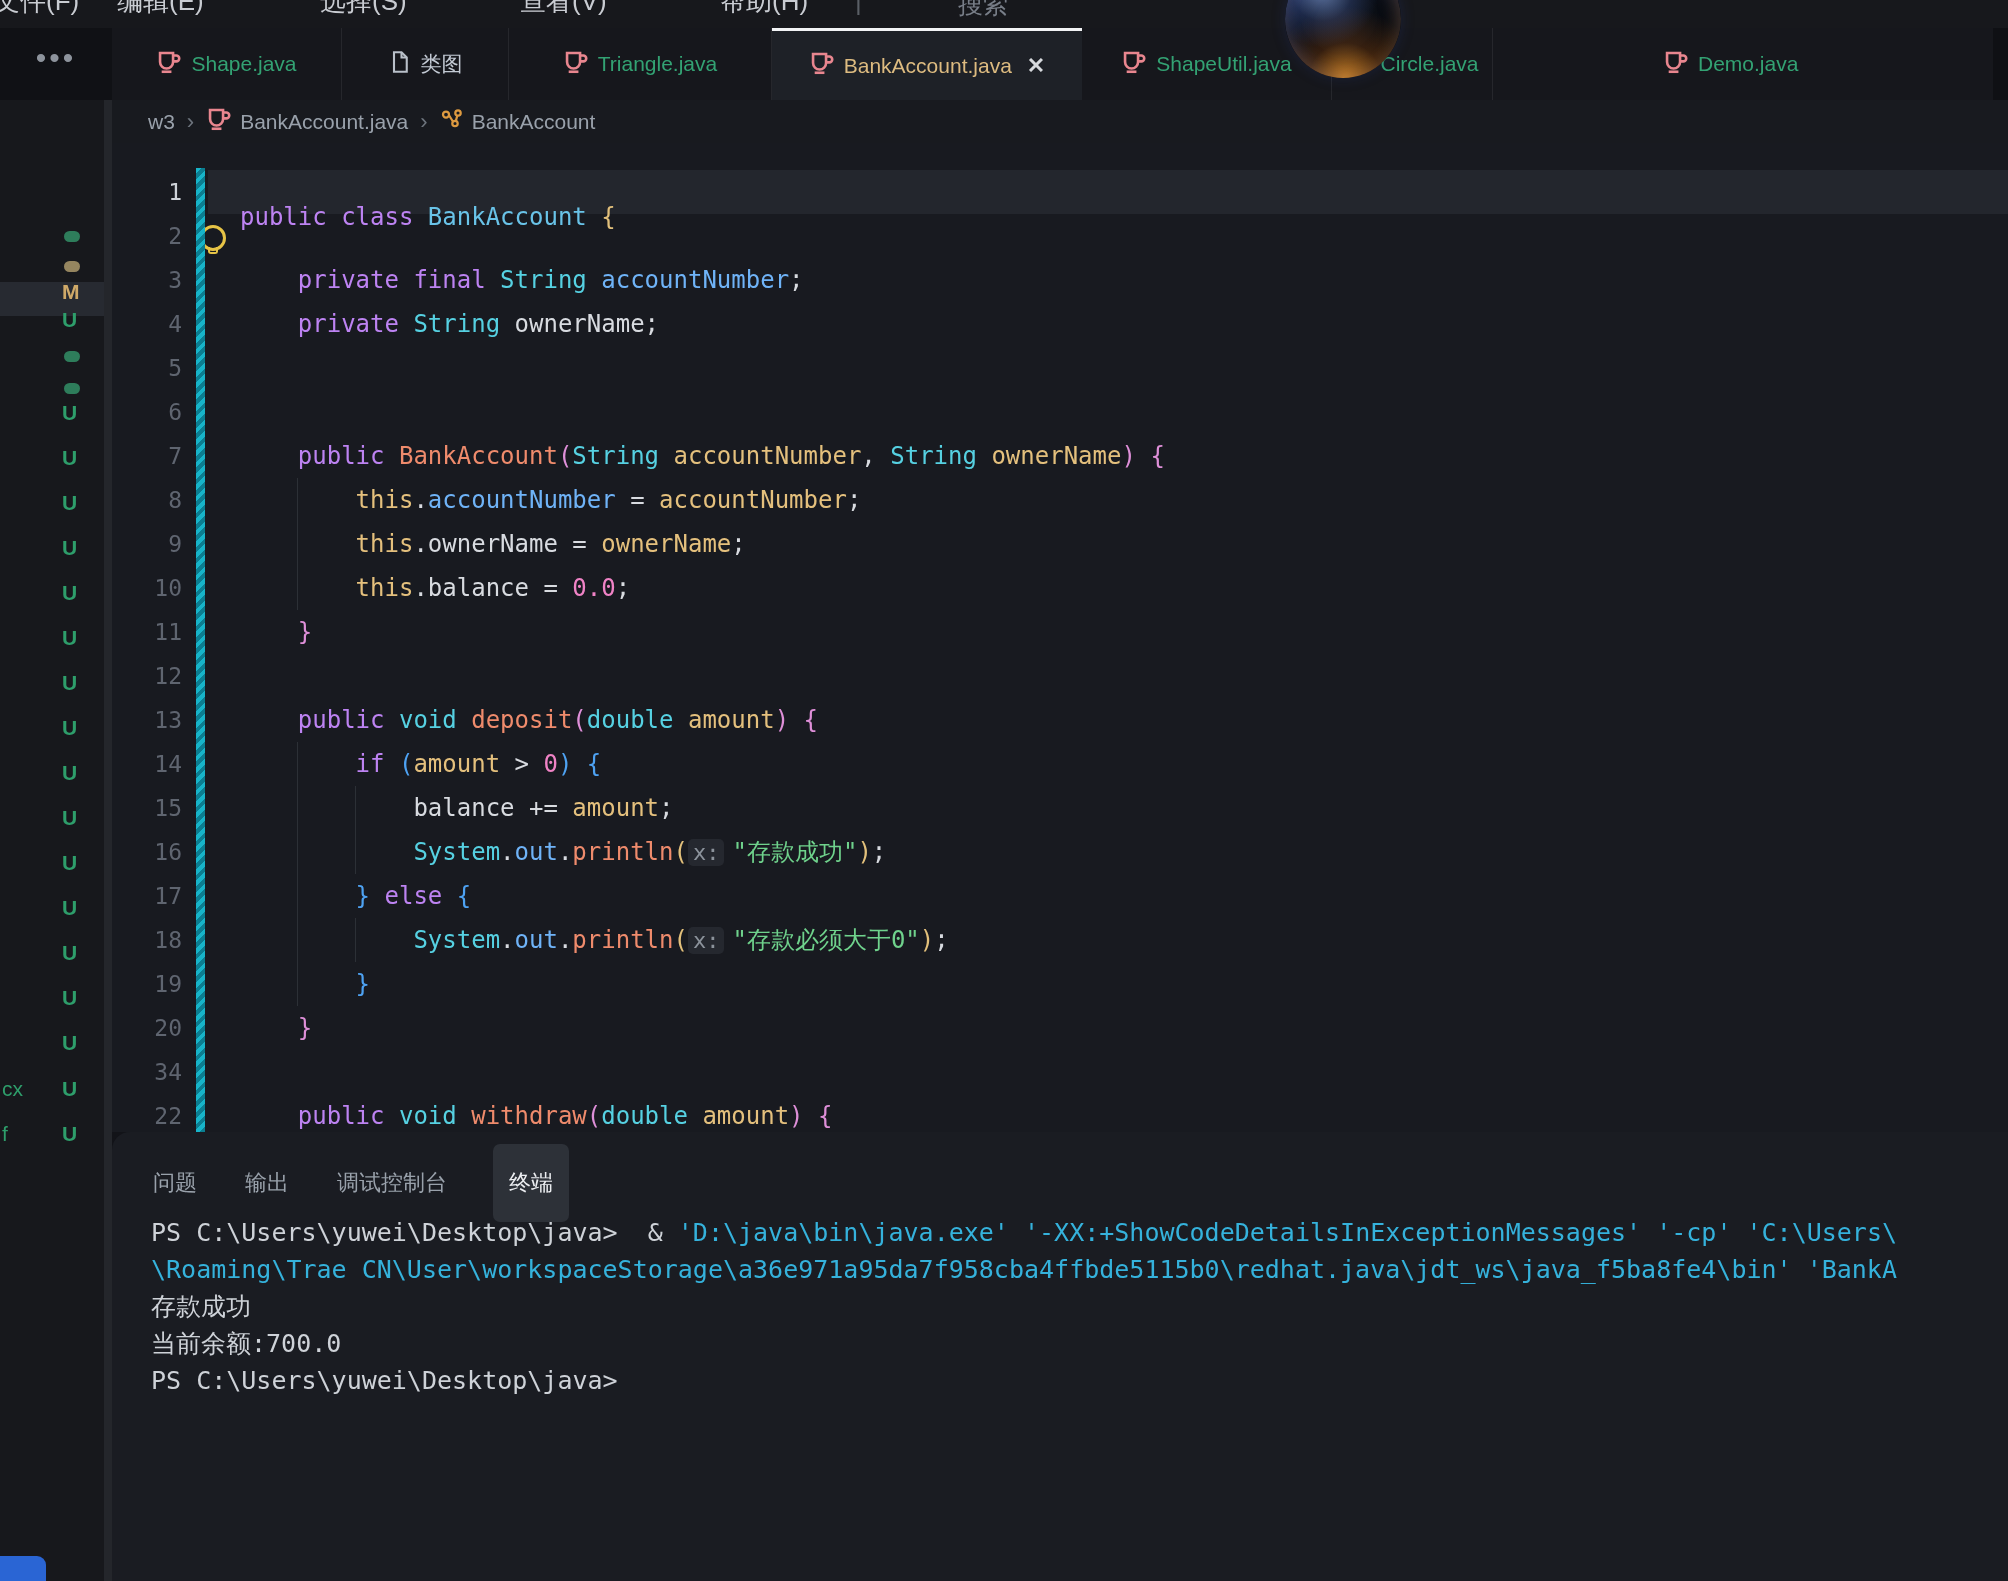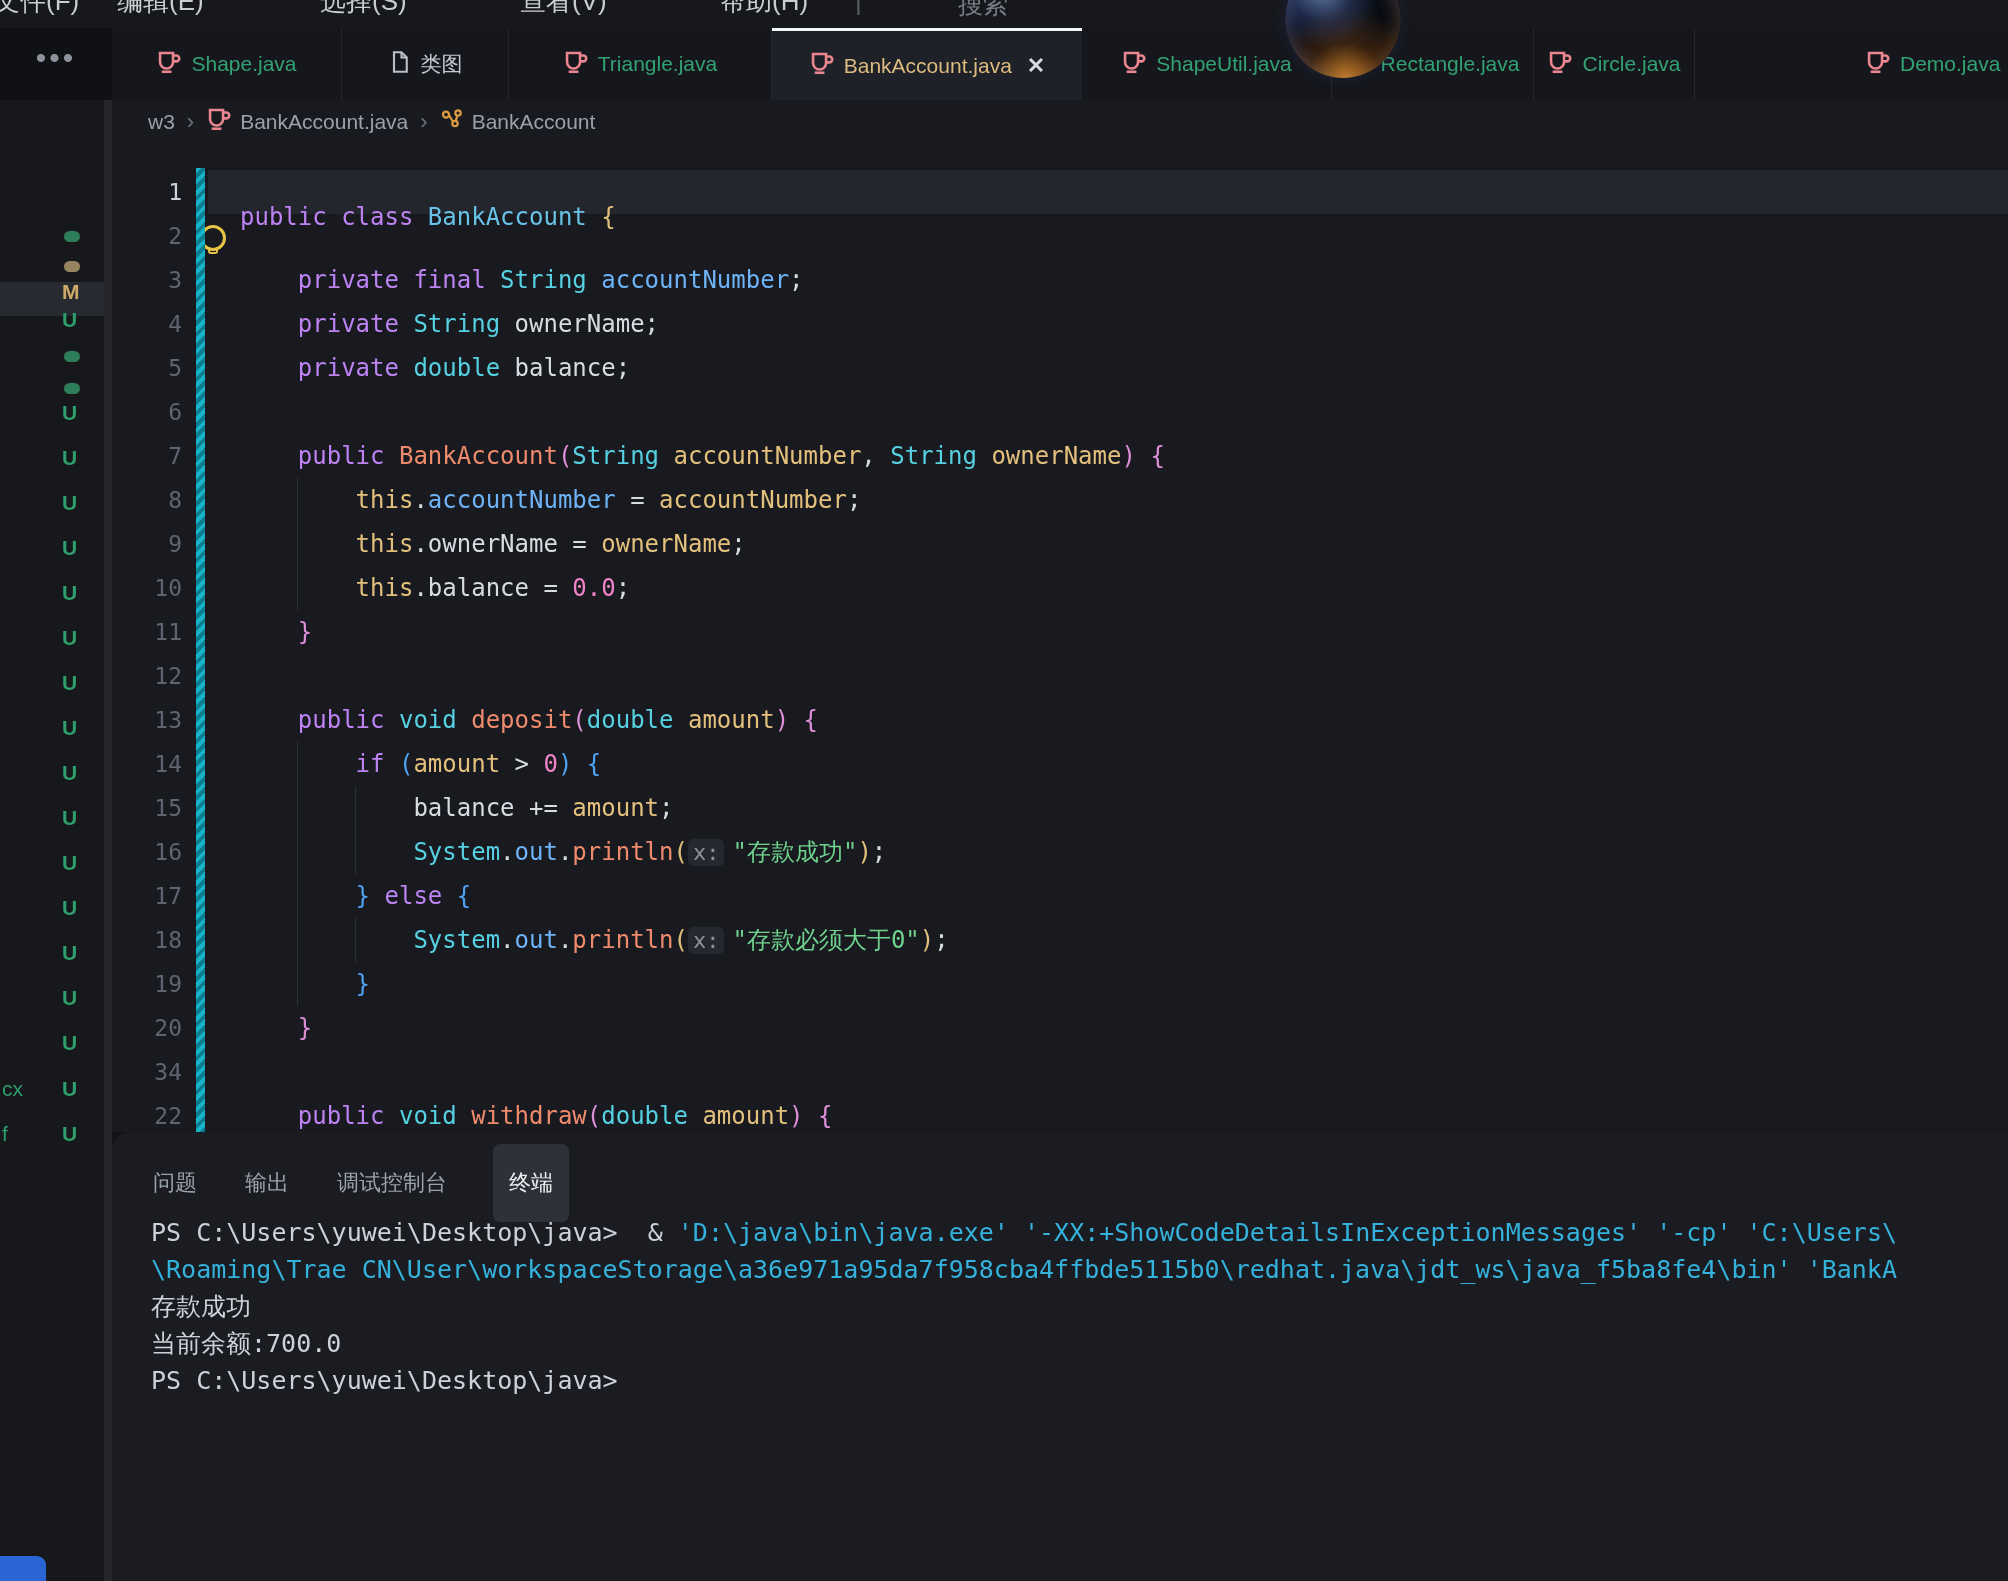--- a/index.html
+++ b/index.html
@@ -129,28 +129,20 @@
         <span class="lbl">BankAccount.java</span>
         <span class="close">✕</span>
       </div>
       <div class="tab tab-green" style="flex-basis: 250px;">
         <span><svg class="icon-java" viewBox="0 0 16 16" fill="none" stroke="#e9868f" stroke-width="1.6">
             <path d="M2.5 2.5h8v5.5a4 4 0 0 1-8 0z"></path>
             <path d="M10.5 4h2a1.8 1.8 0 0 1 0 3.6h-2"></path>
             <path d="M3.5 14h6"></path>
           </svg></span>
         <span class="lbl">ShapeUtil.java</span>
-      </div>
-      <div class="tab tab-green" style="flex-basis: 202px;">
-        <span><svg class="icon-java" viewBox="0 0 16 16" fill="none" stroke="#e9868f" stroke-width="1.6">
-            <path d="M2.5 2.5h8v5.5a4 4 0 0 1-8 0z"></path>
-            <path d="M10.5 4h2a1.8 1.8 0 0 1 0 3.6h-2"></path>
-            <path d="M3.5 14h6"></path>
-          </svg></span>
-        <span class="lbl">Rectangle.java</span>
       </div>
       <div class="tab tab-green" style="flex-basis: 161px;">
         <span><svg class="icon-java" viewBox="0 0 16 16" fill="none" stroke="#e9868f" stroke-width="1.6">
             <path d="M2.5 2.5h8v5.5a4 4 0 0 1-8 0z"></path>
             <path d="M10.5 4h2a1.8 1.8 0 0 1 0 3.6h-2"></path>
             <path d="M3.5 14h6"></path>
           </svg></span>
         <span class="lbl">Circle.java</span>
       </div>
       <div class="tab tab-green tab-last" style="flex-basis: 500px;">
@@ -224,21 +216,20 @@
       <div id="cur-line" style="top: 27px;"></div>
       <div class="ln active" style="top: 27px;">1</div>
       <div class="code-line" style="top: 27px; margin-top: 25px;"><span class="tk-kw">public</span><span class="tk-pl"> </span><span class="tk-kw">class</span><span class="tk-pl"> </span><span class="tk-cls">BankAccount</span><span class="tk-pl"> </span><span class="tk-b1">{</span></div>
       <div class="ln" style="top: 71px;">2</div>
       <div id="bulb" style="top: 82px;"></div>
       <div class="ln" style="top: 115px;">3</div>
       <div class="code-line" style="top: 115px;"><span class="tk-pl">    </span><span class="tk-kw">private</span><span class="tk-pl"> </span><span class="tk-kw">final</span><span class="tk-pl"> </span><span class="tk-ty">String</span><span class="tk-pl"> </span><span class="tk-field">accountNumber</span><span class="tk-pl">;</span></div>
       <div class="ln" style="top: 159px;">4</div>
       <div class="code-line" style="top: 159px;"><span class="tk-pl">    </span><span class="tk-kw">private</span><span class="tk-pl"> </span><span class="tk-ty">String</span><span class="tk-pl"> ownerName;</span></div>
       <div class="ln" style="top: 203px;">5</div>
-      <div class="code-line" style="top: 203px;"><span class="tk-pl">    </span><span class="tk-kw">private</span><span class="tk-pl"> </span><span class="tk-ty">double</span><span class="tk-pl"> balance;</span></div>
       <div class="ln" style="top: 247px;">6</div>
       <div class="ln" style="top: 291px;">7</div>
       <div class="code-line" style="top: 291px;"><span class="tk-pl">    </span><span class="tk-kw">public</span><span class="tk-pl"> </span><span class="tk-fn">BankAccount</span><span class="tk-b2">(</span><span class="tk-ty">String</span><span class="tk-pl"> </span><span class="tk-param">accountNumber</span><span class="tk-pl">, </span><span class="tk-ty">String</span><span class="tk-pl"> </span><span class="tk-param">ownerName</span><span class="tk-b2">)</span><span class="tk-pl"> </span><span class="tk-b2">{</span></div>
       <div class="ln" style="top: 335px;">8</div>
       <div class="code-line" style="top: 335px;"><span class="tk-pl">        </span><span class="tk-this">this</span><span class="tk-pl">.</span><span class="tk-field">accountNumber</span><span class="tk-pl"> = </span><span class="tk-param">accountNumber</span><span class="tk-pl">;</span></div>
       <div class="ln" style="top: 379px;">9</div>
       <div class="code-line" style="top: 379px;"><span class="tk-pl">        </span><span class="tk-this">this</span><span class="tk-pl">.ownerName = </span><span class="tk-param">ownerName</span><span class="tk-pl">;</span></div>
       <div class="ln" style="top: 423px;">10</div>
       <div class="code-line" style="top: 423px;"><span class="tk-pl">        </span><span class="tk-this">this</span><span class="tk-pl">.balance = </span><span class="tk-num">0.0</span><span class="tk-pl">;</span></div>
       <div class="ln" style="top: 467px;">11</div>

